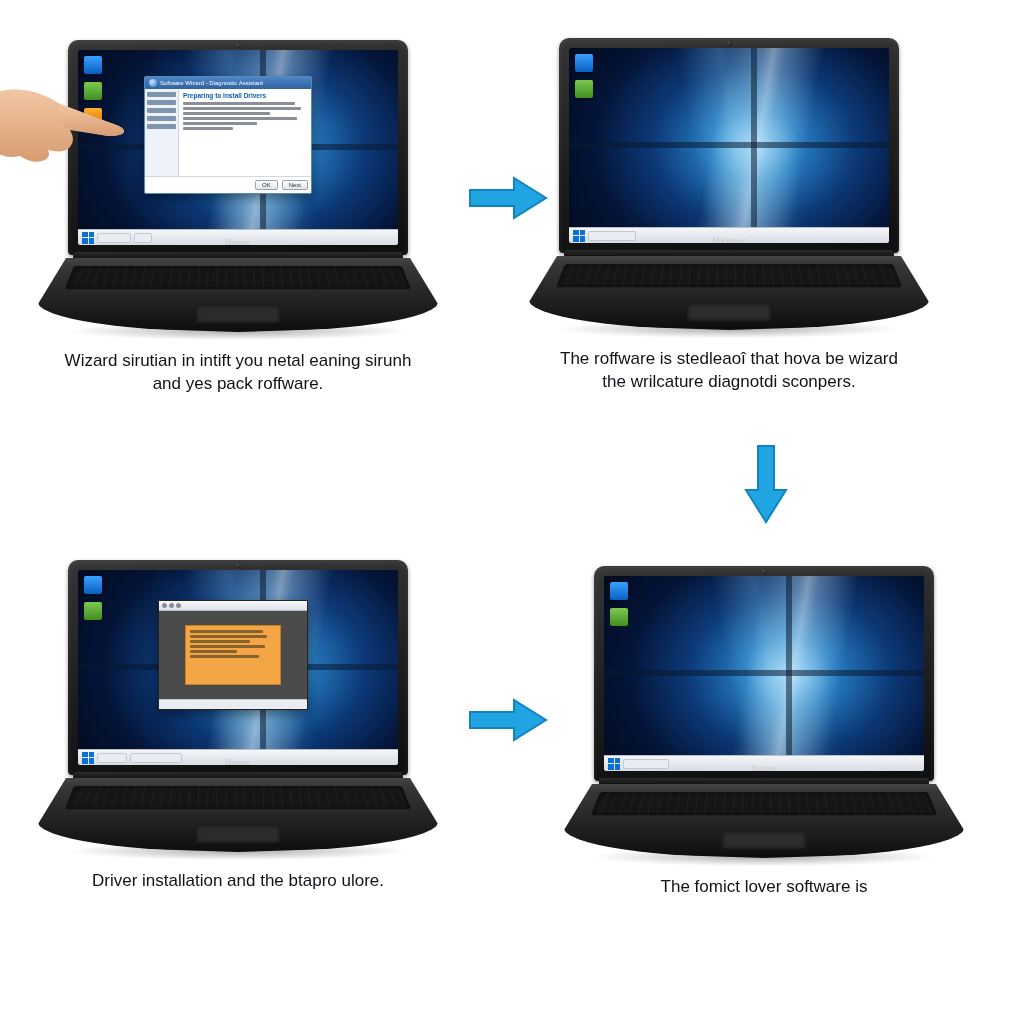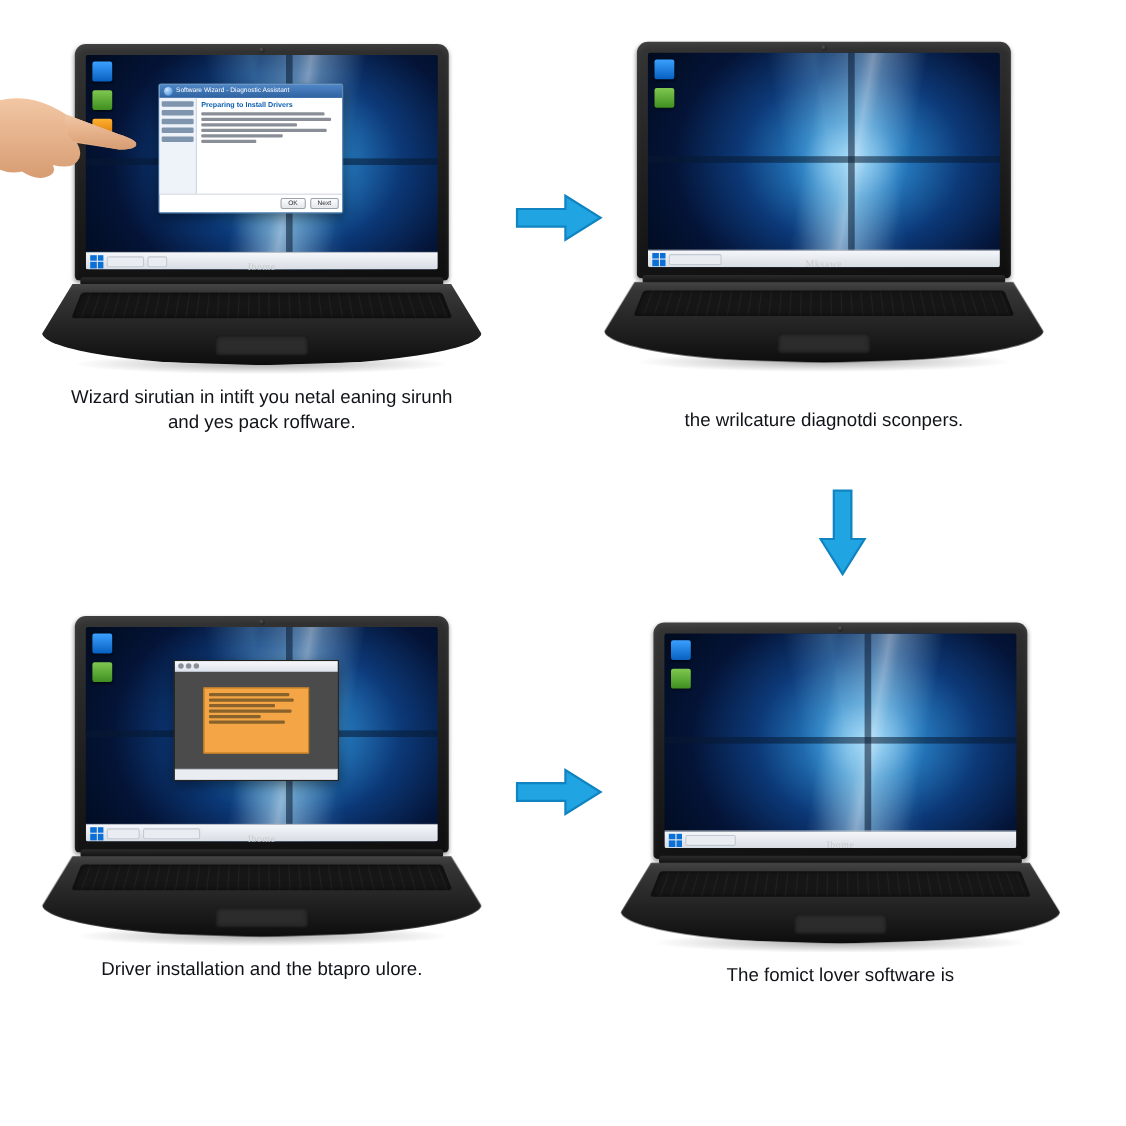--- a/index.html
+++ b/index.html
@@ -322,21 +322,21 @@
   }
   
   .arrow {
     position: absolute;
     color: #1fa2e0;
   }
   .arrow svg { display:block; }
 
   
   .p1 { left: 38px;  top: 40px; }
-  .p2 { left: 549px; top: 38px; }
+  .p2 { left: 529px; top: 38px; }
   .p3 { left: 38px;  top: 560px; }
   .p4 { left: 564px; top: 566px; }
 </style>
 </head>
 <body>
 
 <div class="panel p1">
   <div class="laptop">
     <div class="screen-outer">
       <div class="cam"></div>
@@ -439,21 +439,21 @@
       <div class="brand">Mksawe</div>
     </div>
     <div class="hinge"></div>
     <div class="deck">
       <div class="keys"></div>
       <div class="trackpad"></div>
     </div>
     <div class="shadow"></div>
   </div>
   <div class="caption">
-    <br>
+    <span>The roffware is stedleaoî that hova be wizard</span><br>
     <span>the wrilcature diagnotdi sconpers.</span>
   </div>
 </div>
 
 <div class="panel p3">
   <div class="laptop">
     <div class="screen-outer">
       <div class="cam"></div>
       <div class="screen-inner">
         <div class="beam-glow"></div>

